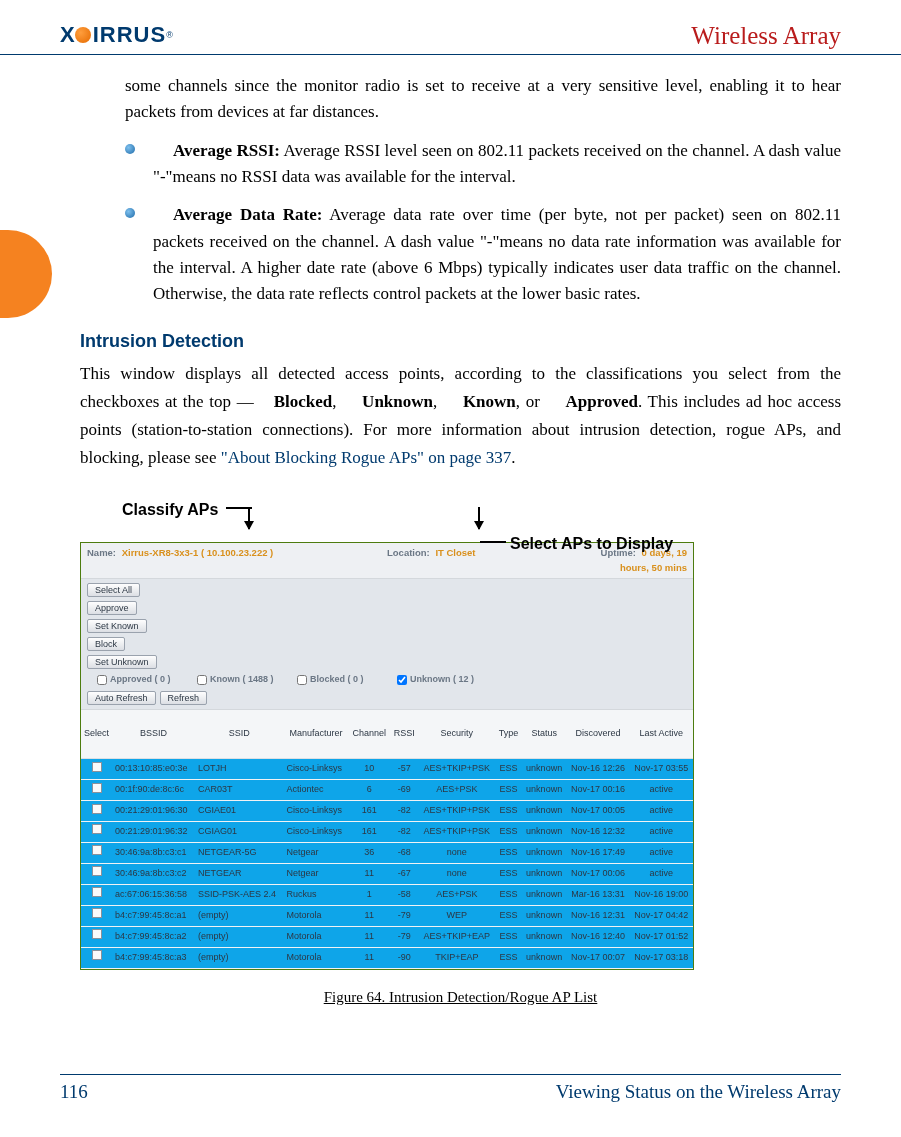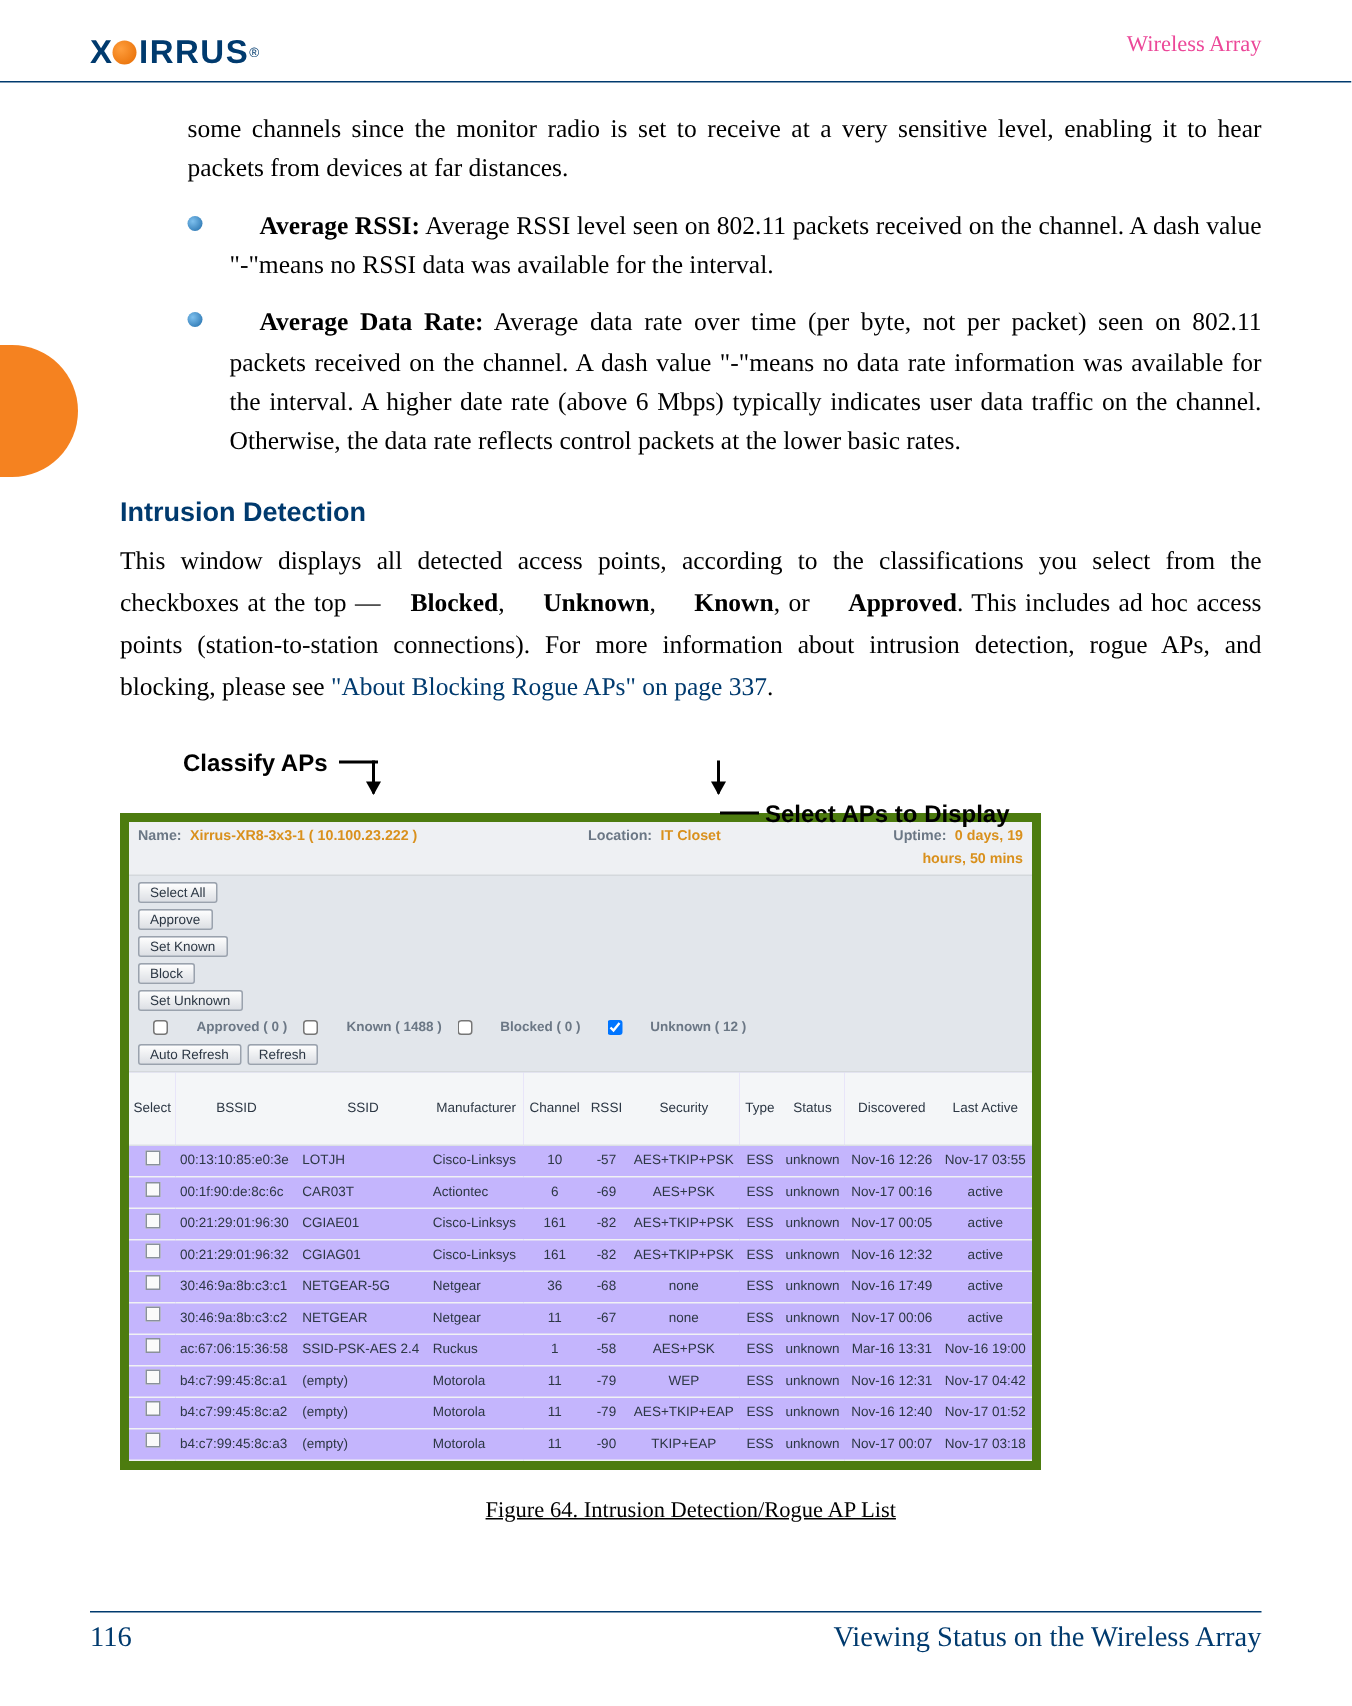--- a/index.html
+++ b/index.html
@@ -32,22 +32,22 @@
       margin-right: 0;
       position: relative;
       top: 0px;
     }
     .logo-r { font-size: 9px; vertical-align: super; color: #003a6e; font-family: Arial; }
     .header-right {
       position: absolute;
       right: 60px;
       top: 22px;
       font-family: "Palatino Linotype", Georgia, serif;
-      font-size: 15px;
-      color: #ec4899;
+      font-size: 25px;
+      color: #b91c1c;
     }
     .side-tab {
       position: absolute;
       left: 0;
       top: 230px;
       width: 52px;
       height: 88px;
       background: #f58220;
       border-top-right-radius: 44px;
       border-bottom-right-radius: 44px;
@@ -101,24 +101,24 @@
       left: -4px; bottom: -1px;
       border-left: 5px solid transparent;
       border-right: 5px solid transparent;
       border-top: 9px solid #000;
     }
     .arrow-left { left: 168px; top: 9px; }
     .arrow-right { left: 398px; top: 9px; }
     .screenshot {
       margin: 0 0 0 -45px;
       width: 614px;
-      border: 6px solid #4d7c0f;
+      border: 1px solid #4d7c0f;
       font-family: Arial, Helvetica, sans-serif;
       font-size: 9.5px;
-      background: #c4b5fd;
+      background: #0ea5e9;
     }
     .ss-top {
       background: #eef0f3;
       padding: 3px 6px;
       display: flex;
       border-bottom: 1px solid #d4d8dc;
     }
     .ss-top .lbl { color: #6b7785; font-weight: bold; }
     .ss-top .val { color: #d9901c; font-weight: bold; margin-left: 3px; }
     .ss-top .seg1 { flex: 0 0 300px; }
@@ -145,21 +145,21 @@
     .ss-checks {
       flex: 1;
       display: flex;
       flex-wrap: wrap;
       gap: 2px 10px;
       color: #6b7785;
       font-weight: bold;
       padding-left: 10px;
       font-size: 9px;
     }
-    .ss-checks label { display: inline-flex; align-items: center; gap: 19px; min-width: 90px; }
+    .ss-checks label { display: inline-flex; align-items: center; gap: 3px; min-width: 90px; }
     .ss-checks input { width: 10px; height: 10px; }
     .ss-right-btns { display: flex; gap: 4px; }
     .ss-table { width: 100%; border-collapse: collapse; }
     .ss-table th {
       background: #f4f6f8;
       color: #2c3744;
       font-weight: normal;
       font-size: 9px;
       padding: 17px 3px;
       border-bottom: 1px solid #dbe0e5;

